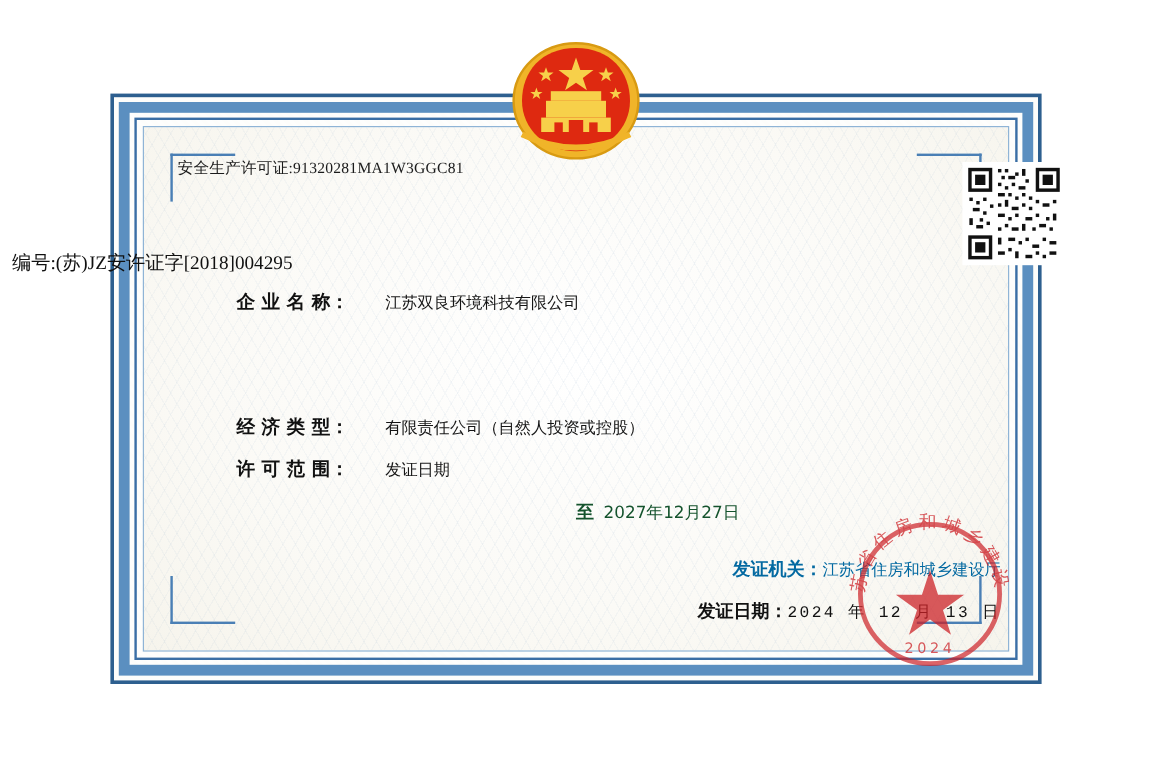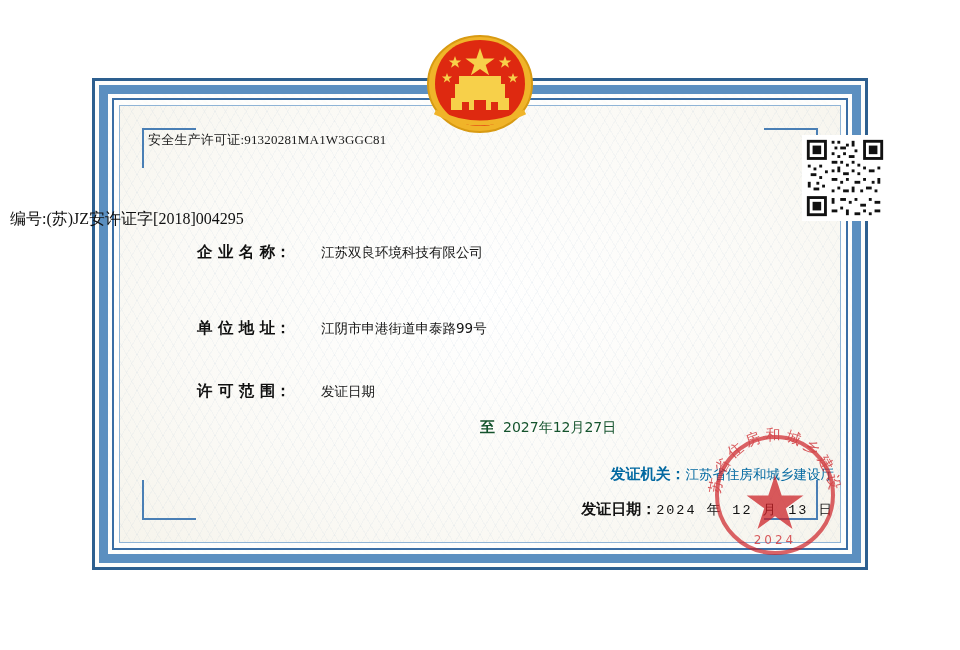--- a/index.html
+++ b/index.html
@@ -372,22 +372,22 @@
       </g>
     </svg>
   </div>
 
 
   <div class="serial">编号:(苏)JZ安许证字[2018]004295</div>
 
   <div class="field f1">
     <span class="lbl">企 业 名 称：</span><span class="val">江苏双良环境科技有限公司</span>
   </div>
-  <div class="field f3">
-    <span class="lbl">单 位 地 址：</span><span class="val">江阴市申港街道申泰路99号</span>
+  <div class="field f4">
+    <span class="lbl">经 济 类 型：</span><span class="val">有限责任公司（自然人投资或控股）</span>
   </div>
   <div class="field f5">
     <span class="lbl">许 可 范 围：</span><span class="val">发证日期</span>
   </div>
   <div class="valid-to">
     <span class="sep">至</span><span>2027年12月27日</span>
   </div>
 
   <div class="issuer">
     <span>发证机关：</span><span class="val">江苏省住房和城乡建设厅</span>

